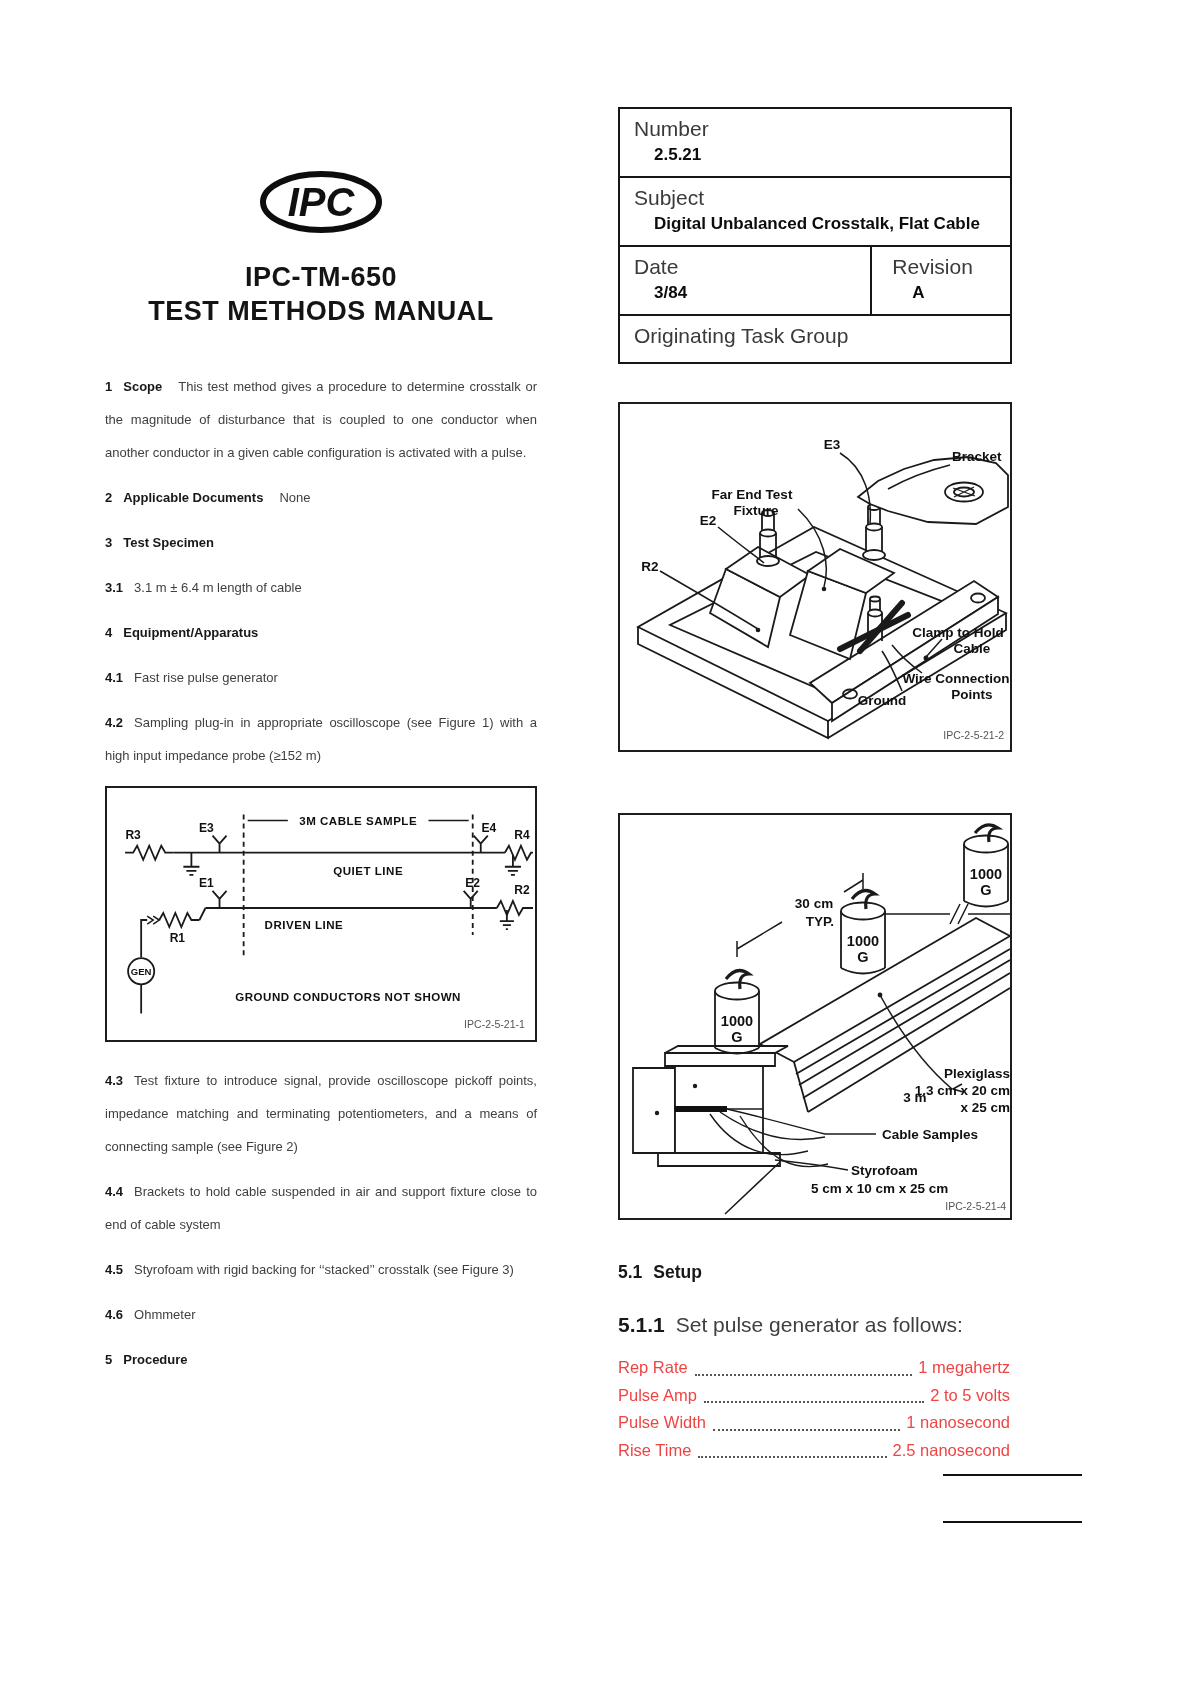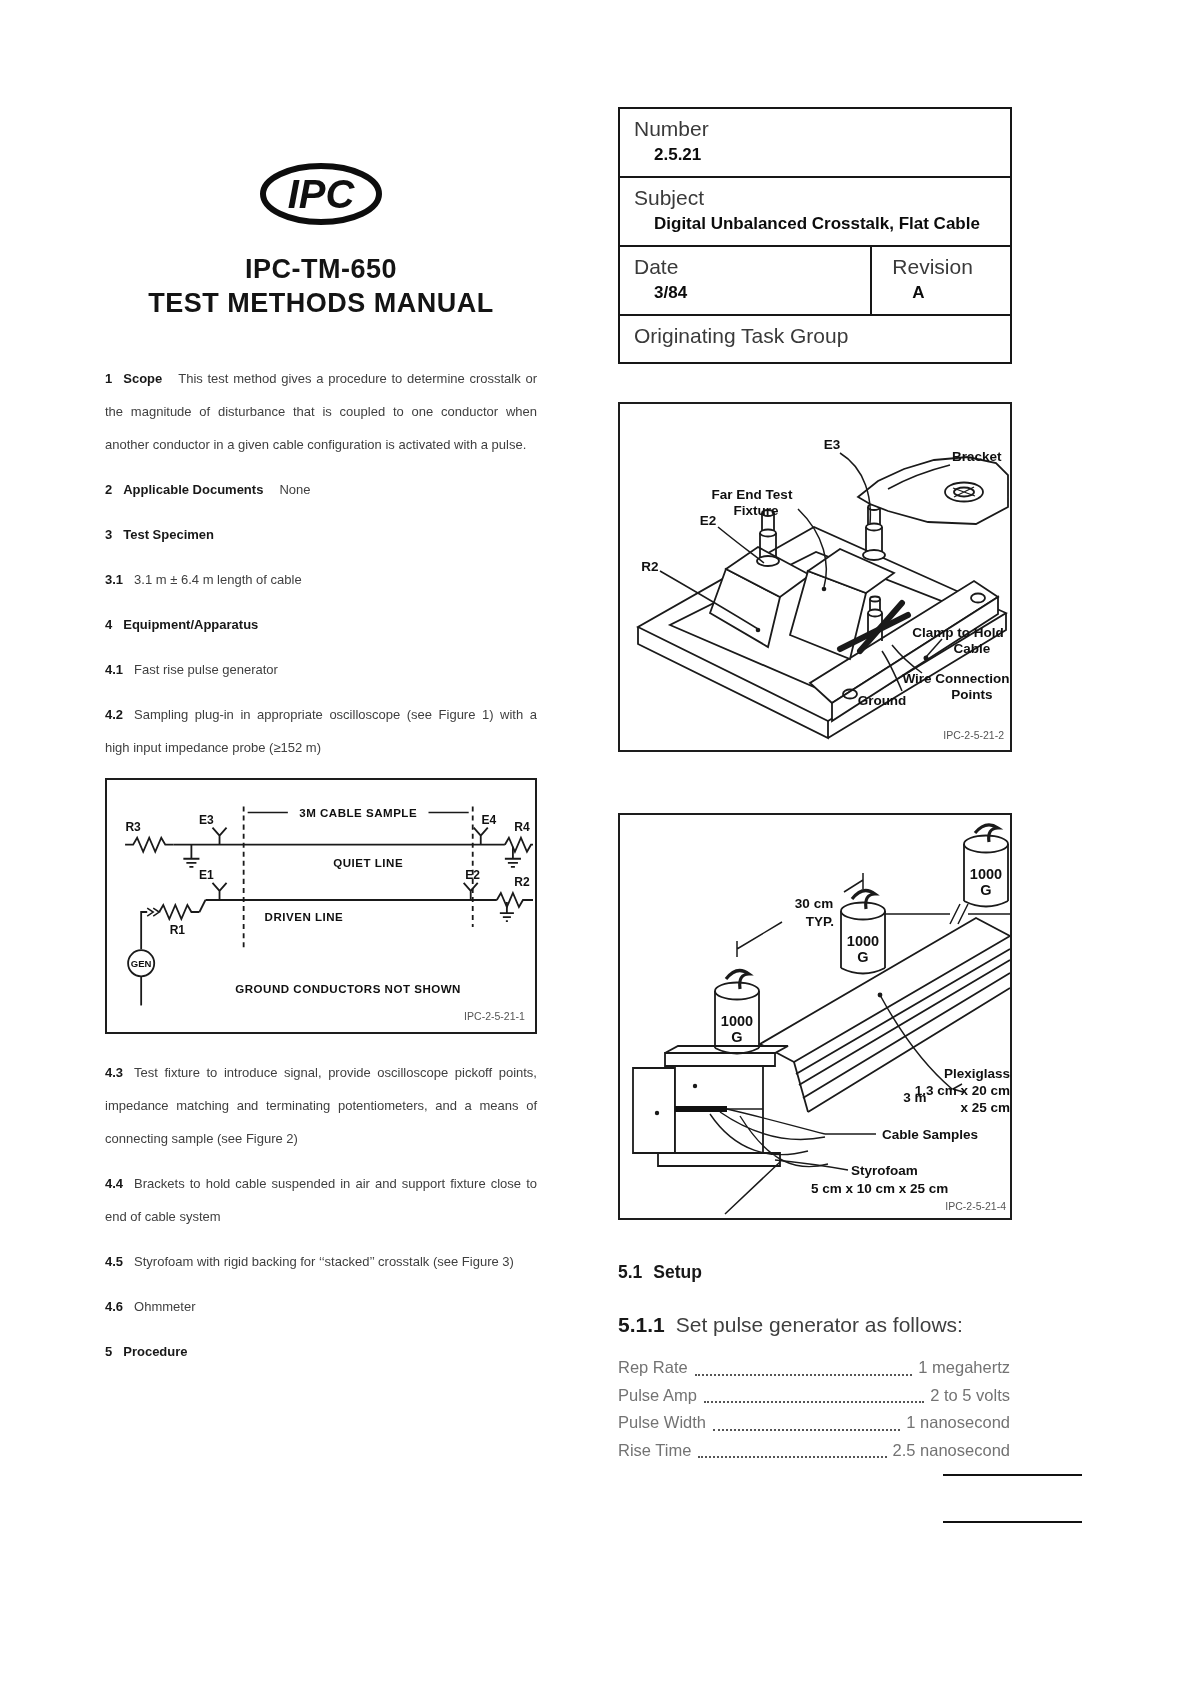--- a/index.html
+++ b/index.html
@@ -2,21 +2,21 @@
 <html><head>
 <meta charset="utf-8">
 <style>
   html,body { margin:0; padding:0; background:#9a9a9a; }
   .page {
     position:relative; width:1191px; height:1684px; margin:0 auto;
     background:#ffffff; overflow:hidden;
     font-family:"Liberation Sans", sans-serif; color:#3f3f3f;
   }
   
-  .col-left { position:absolute; left:105px; top:160px; width:432px; }
+  .col-left { position:absolute; left:105px; top:168px; width:432px; }
   .logo-row { text-align:center; margin:0 0 20px; }
   .doc-title { text-align:center; font-weight:bold; color:#141414;
                font-size:27px; line-height:34px; letter-spacing:.5px; margin:0 0 42px; }
   p.para { margin:0 0 12px; font-size:13px; line-height:33px; text-align:justify; }
   .snum, .stitle { font-weight:bold; color:#181818; }
   .snum { margin-right:11px; }
   .stitle { margin-right:16px; }
   .figbox1 { border:2px solid #1d1d1d; margin:14px 0 22px; line-height:0; }
   
   .htable { position:absolute; left:618px; top:107px; width:390px;
@@ -30,21 +30,21 @@
   .hlabel { font-size:21px; color:#3a3a3a; }
   .hvalue { font-size:17px; font-weight:bold; color:#0c0c0c; padding-left:20px; margin-top:4px; }
   .figbox2 { position:absolute; left:618px; top:402px; width:390px; height:346px;
              border:2px solid #1d1d1d; line-height:0; }
   .figbox3 { position:absolute; left:618px; top:813px; width:390px; height:403px;
              border:2px solid #1d1d1d; line-height:0; }
   .setup-block { position:absolute; left:618px; top:1262px; width:392px; }
   .setup-h1 { margin:0 0 30px; font-size:17.5px; }
   .setup-h2 { margin:0 0 17px; font-size:21px; }
   .param-row { display:flex; align-items:flex-end; font-size:16.5px;
-               line-height:27.5px; color:#737373; white-space:nowrap; }
+               line-height:27.5px; color:#ef4444; white-space:nowrap; }
   .param-leader { flex:1; border-bottom:2.6px dotted #555; margin:0 6px 6px 7px; }
   .rule { position:absolute; left:943px; width:139px; height:0; border-top:2.5px solid #111; }
   .rule-1 { top:1474px; }
   .rule-2 { top:1521px; }
   
   .fig text { font-family:"Liberation Sans", sans-serif; fill:#101010; stroke:none; }
   .fig .lbl  { font-weight:bold; }
   .fig .ref  { fill:#555; font-weight:normal; }
 </style>
 </head>

